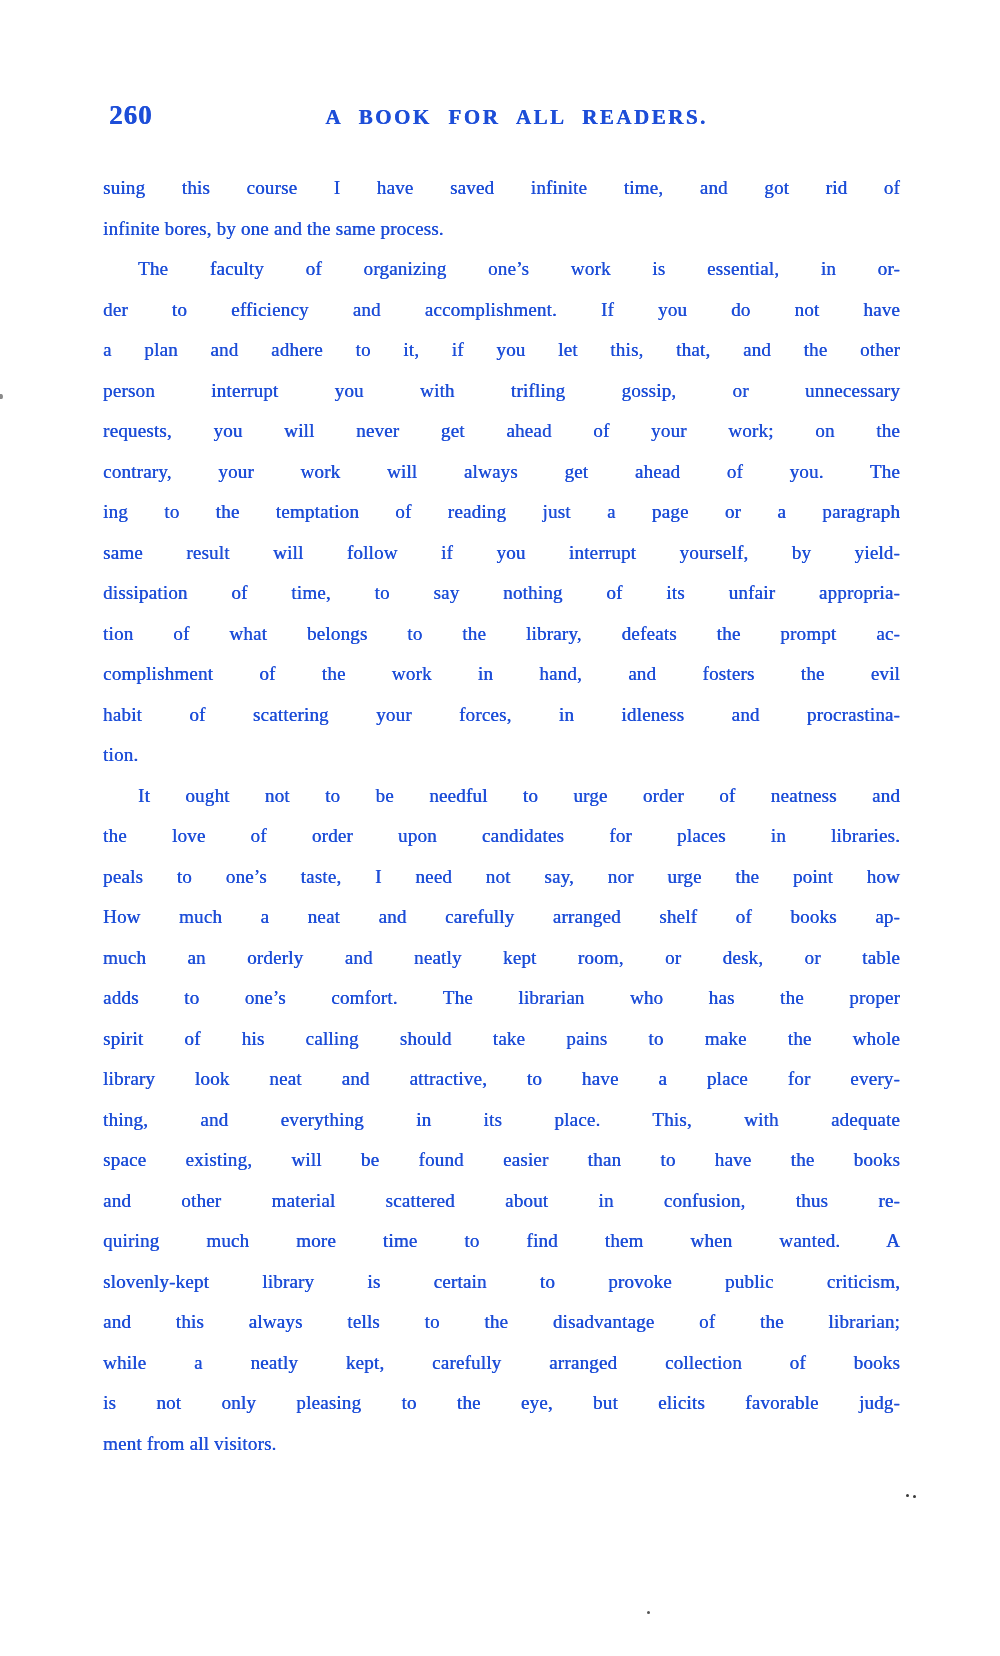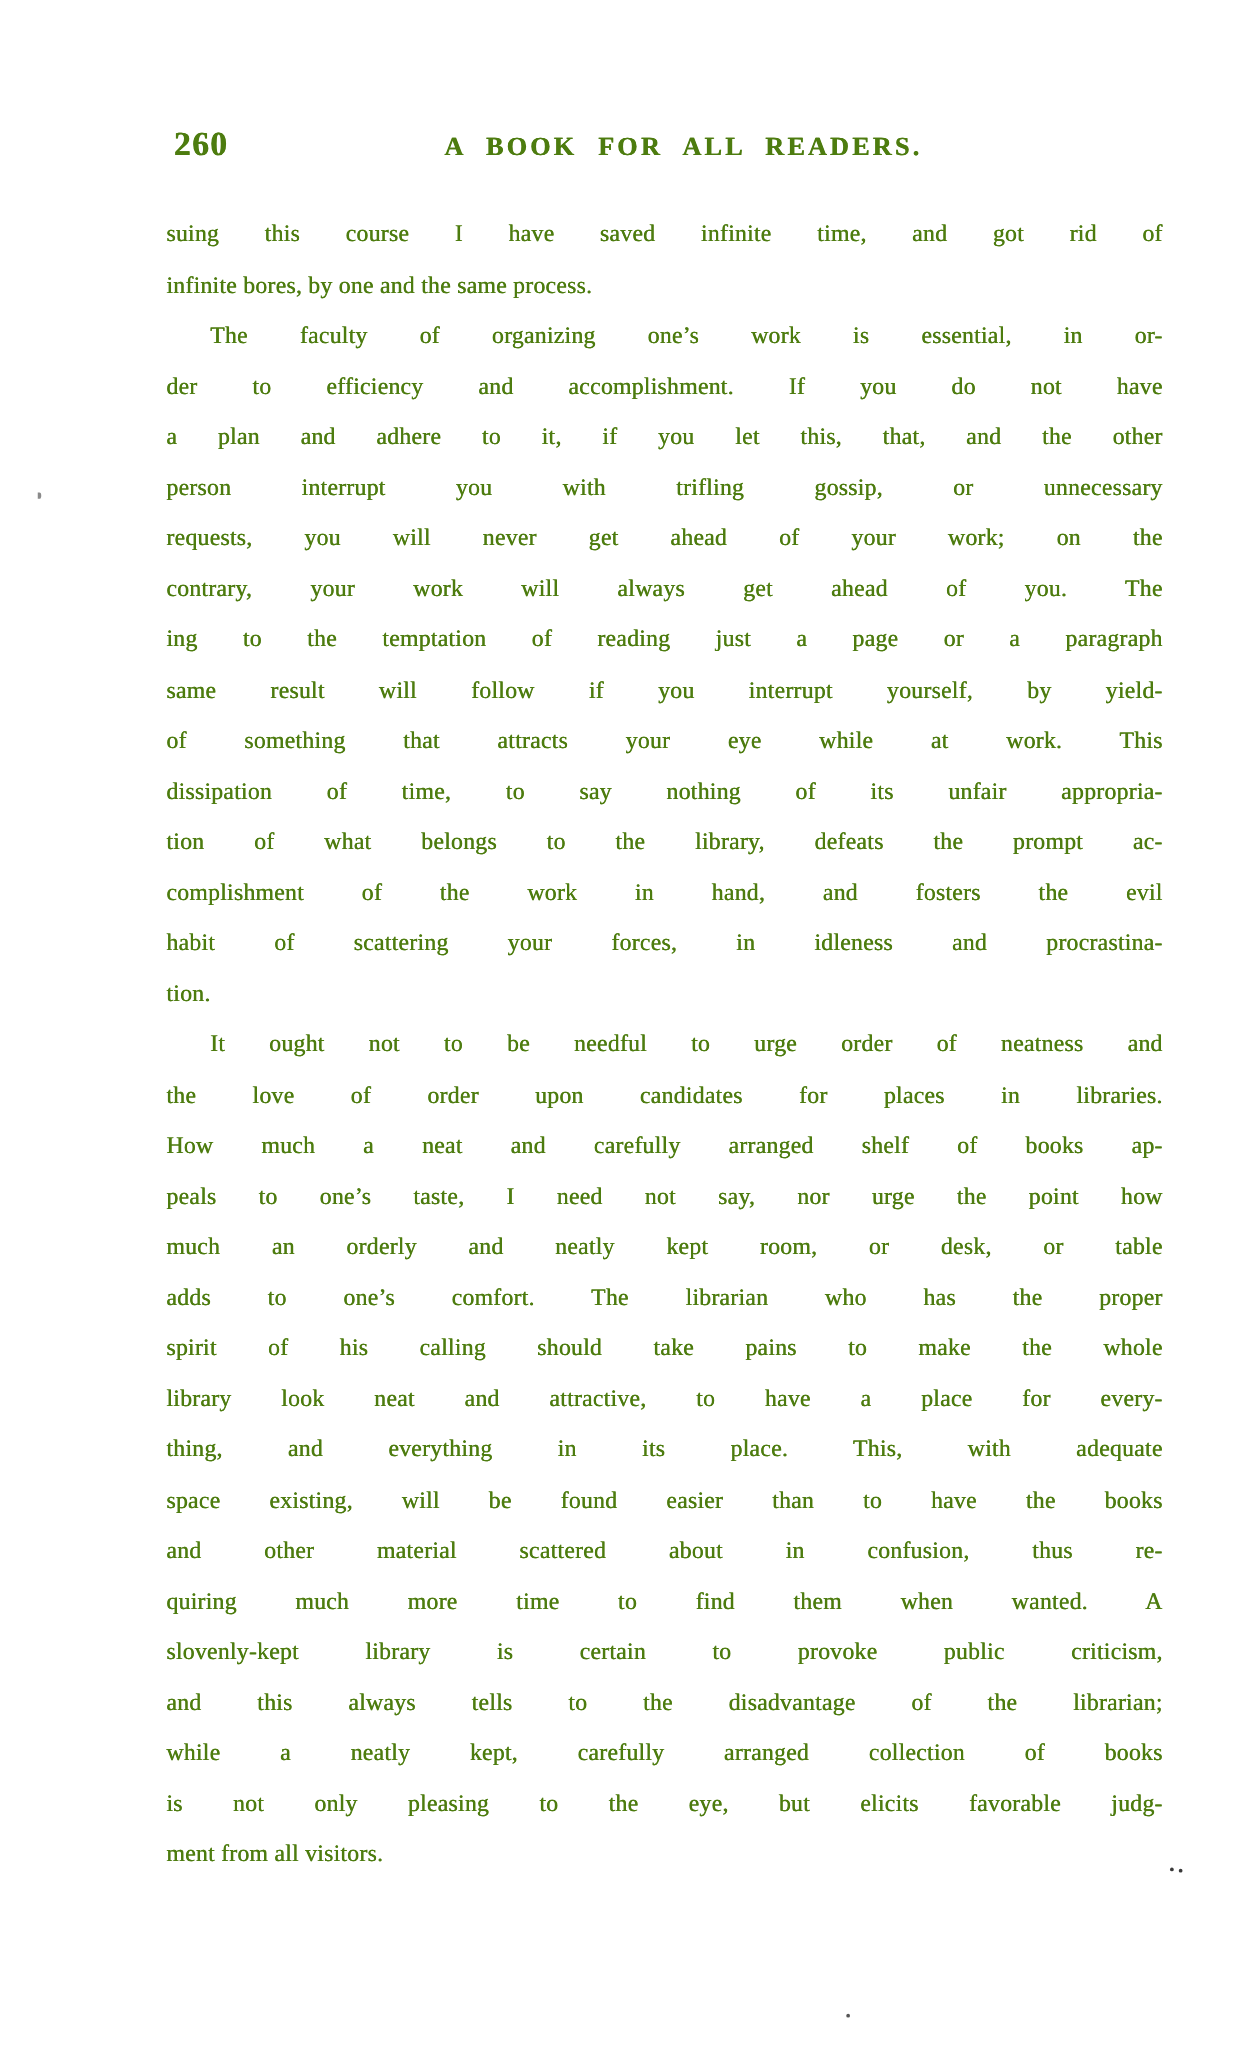--- a/index.html
+++ b/index.html
@@ -7,22 +7,21 @@
     padding: 0;
     background: #ffffff;
   }
   .page {
     position: relative;
     width: 940px;
     height: 1656px;
     background: #ffffff;
     overflow: hidden;
     font-family: "Liberation Serif", "DejaVu Serif", serif;
-    color: #4d7c0f;
-    margin-left: 30px;
+    color: #1d4ed8;
   }
   .running-head {
     position: absolute;
     top: 100px;
     left: 103px;
     width: 797px;
     height: 34px;
   }
   .page-number {
     position: absolute;
@@ -98,32 +97,31 @@
       </div>
       <div>
         <div class="line indent">The faculty of organizing one’s work is essential, in or-</div>
         <div class="line">der to efficiency and accomplishment.  If you do not have</div>
         <div class="line">a plan and adhere to it, if you let this, that, and the other</div>
         <div class="line">person interrupt you with trifling gossip, or unnecessary</div>
         <div class="line">requests, you will never get ahead of your work; on the</div>
         <div class="line">contrary, your work will always get ahead of you.  The</div>
         <div class="line">ing to the temptation of reading just a page or a paragraph</div>
         <div class="line">same result will follow if you interrupt yourself, by yield-</div>
-        <div class="line">of something that attracts your eye while at work.  This</div>
         <div class="line">dissipation of time, to say nothing of its unfair appropria-</div>
         <div class="line">tion of what belongs to the library, defeats the prompt ac-</div>
         <div class="line">complishment of the work in hand, and fosters the evil</div>
         <div class="line">habit of scattering your forces, in idleness and procrastina-</div>
         <div class="line end">tion.</div>
       </div>
       <div>
         <div class="line indent">It ought not to be needful to urge order of neatness and</div>
         <div class="line">the love of order upon candidates for places in libraries.</div>
+        <div class="line">peals to one’s taste, I need not say, nor urge the point how</div>
         <div class="line">How much a neat and carefully arranged shelf of books ap-</div>
-        <div class="line">peals to one’s taste, I need not say, nor urge the point how</div>
         <div class="line">much an orderly and neatly kept room, or desk, or table</div>
         <div class="line">adds to one’s comfort.  The librarian who has the proper</div>
         <div class="line">spirit of his calling should take pains to make the whole</div>
         <div class="line">library look neat and attractive, to have a place for every-</div>
         <div class="line">thing, and everything in its place.  This, with adequate</div>
         <div class="line">space existing, will be found easier than to have the books</div>
         <div class="line">and other material scattered about in confusion, thus re-</div>
         <div class="line">quiring much more time to find them when wanted.  A</div>
         <div class="line">slovenly-kept library is certain to provoke public criticism,</div>
         <div class="line">and this always tells to the disadvantage of the librarian;</div>

